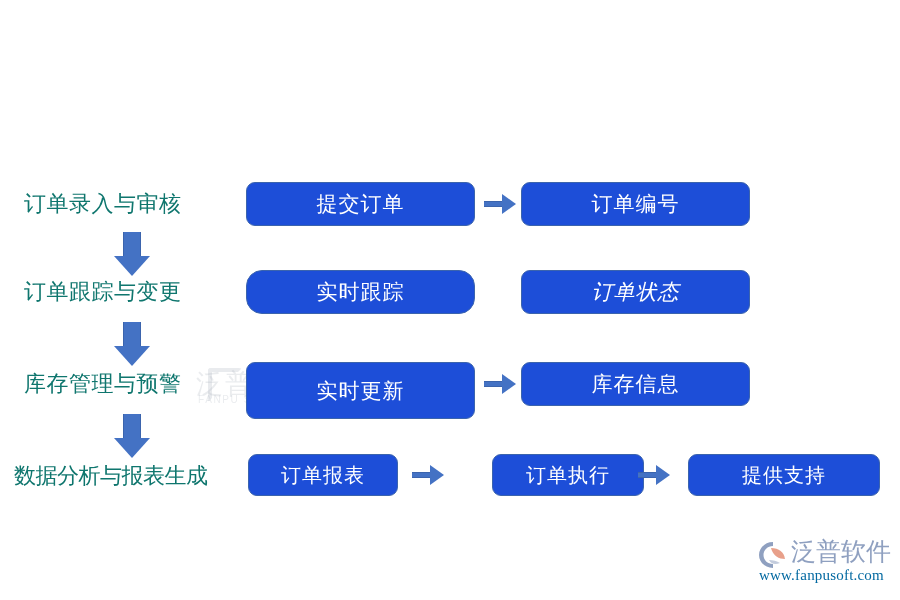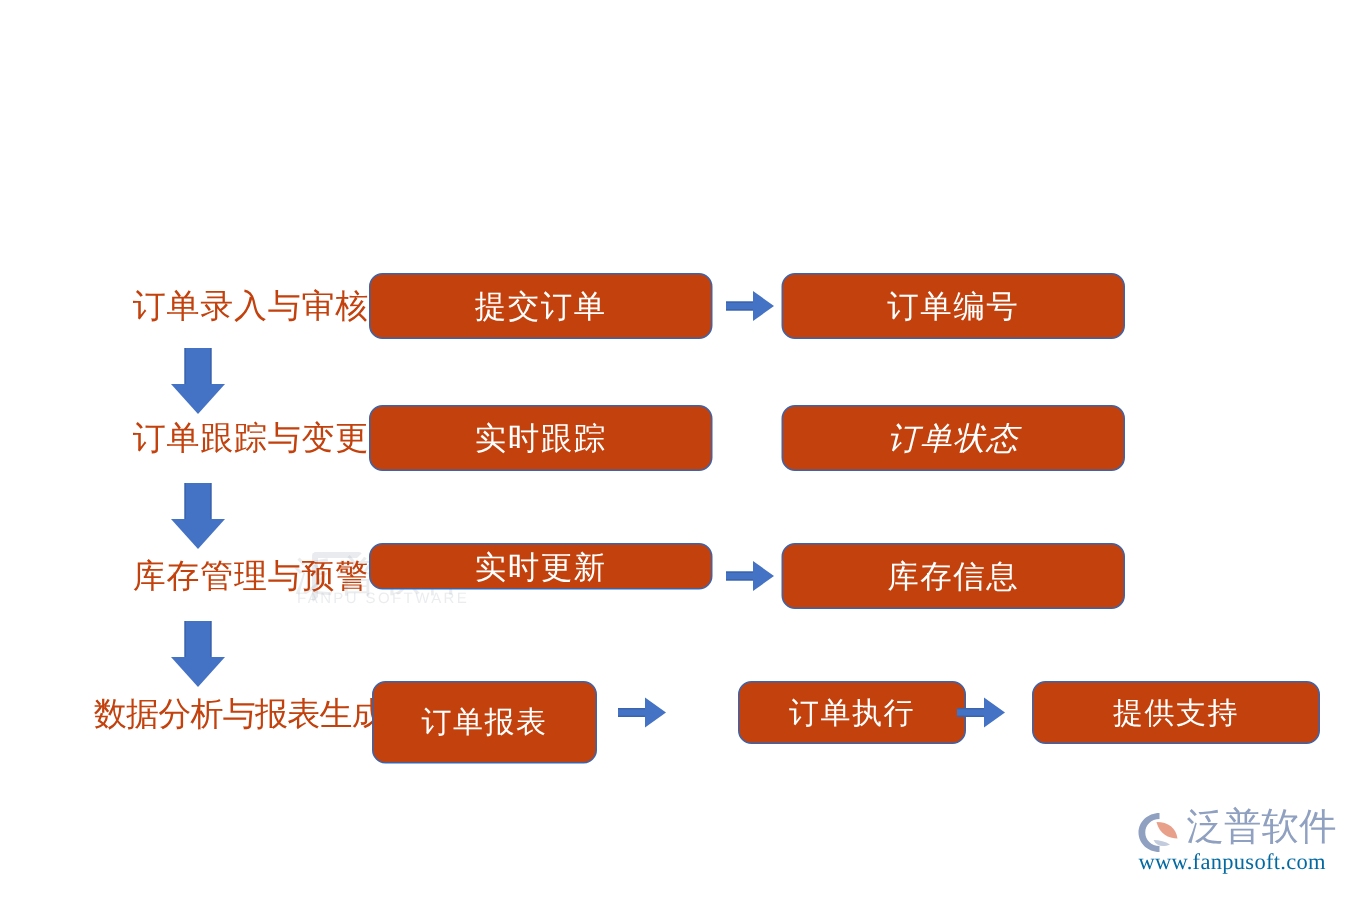--- a/index.html
+++ b/index.html
@@ -78,38 +78,38 @@
     position: absolute;
     left: 0;
     right: 0;
     height: 44px;
     display: block;
   }
   .row-label {
     position: absolute;
     left: 24px;
     width: 222px;
-    text-align: right;
+    text-align: left;
     font-size: 22px;
     line-height: 44px;
-    color: #c2410c;
+    color: #0f766e;
     font-family: "Liberation Serif", "DejaVu Serif", serif;
     white-space: nowrap;
     letter-spacing: 0.5px;
   }
   .row-label.tight {
     letter-spacing: -0.5px;
     left: 14px;
     width: 242px;
   }
 
   
   .node {
     position: absolute;
-    background: #c2410c;
+    background: #1d4ed8;
     border: 1px solid #3b64ad;
     border-radius: 9px;
     color: #ffffff;
     font-size: 21px;
     text-align: center;
     white-space: nowrap;
     font-family: "Liberation Serif", "DejaVu Serif", serif;
     letter-spacing: 1px;
     box-sizing: border-box;
     display: flex;
@@ -228,47 +228,47 @@
     <div class="node" style="left:521px; top:0; width:229px; height:44px;">订单编号</div>
   </div>
 
   <div class="arrow-down" style="left:114px; top:232px; height:44px;">
     <div class="shaft" style="height:26px;"></div>
     <div class="head"></div>
   </div>
 
   <div class="row" style="top:270px;">
     <div class="row-label">订单跟踪与变更</div>
-    <div class="node" style="left:246px; top:0; width:229px; height:44px;">实时跟踪</div>
+    <div class="node" style="left:246px; top:0; width:229px; height:44px;border-radius:16px;">实时跟踪</div>
     <div class="node" style="left:521px; top:0; width:229px; height:44px;font-style:italic;">订单状态</div>
   </div>
 
   <div class="arrow-down" style="left:114px; top:322px; height:44px;">
     <div class="shaft" style="height:26px;"></div>
     <div class="head"></div>
   </div>
 
   <div class="row" style="top:362px;">
     <div class="row-label">库存管理与预警</div>
-    <div class="node" style="left:246px; top:0; width:229px; height:31px;">实时更新</div>
+    <div class="node" style="left:246px; top:0; width:229px; height:57px;">实时更新</div>
     <div class="arrow-right" style="left:484px; top:12px; width:32px;">
       <div class="shaft" style="width:22px;"></div>
       <div class="head"></div>
     </div>
     <div class="node" style="left:521px; top:0; width:229px; height:44px;">库存信息</div>
   </div>
 
   <div class="arrow-down" style="left:114px; top:414px; height:44px;">
     <div class="shaft" style="height:26px;"></div>
     <div class="head"></div>
   </div>
 
   <div class="row" style="top:454px;">
     <div class="row-label tight">数据分析与报表生成</div>
-    <div class="node" style="left:248px; top:0; width:150px; height:55px; font-size:20px;">订单报表</div>
+    <div class="node" style="left:248px; top:0; width:150px; height:42px; font-size:20px;">订单报表</div>
     <div class="arrow-right" style="left:412px; top:11px; width:32px;">
       <div class="shaft" style="width:22px;"></div>
       <div class="head"></div>
     </div>
     <div class="node" style="left:492px; top:0; width:152px; height:42px; font-size:20px;text-align:center;">订单执行</div>
     <div class="arrow-right" style="left:638px; top:11px; width:32px;">
       <div class="shaft" style="width:22px;"></div>
       <div class="head"></div>
     </div>
     <div class="node" style="left:688px; top:0; width:192px; height:42px; font-size:20px;">提供支持</div>

